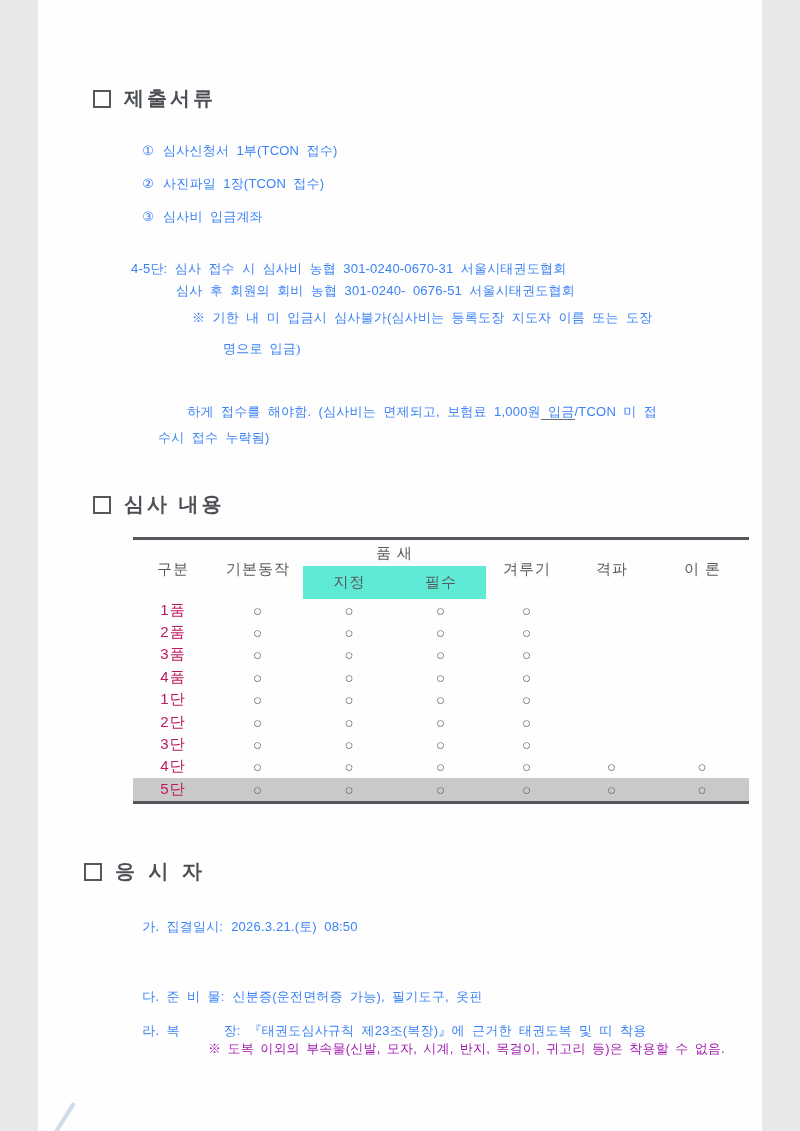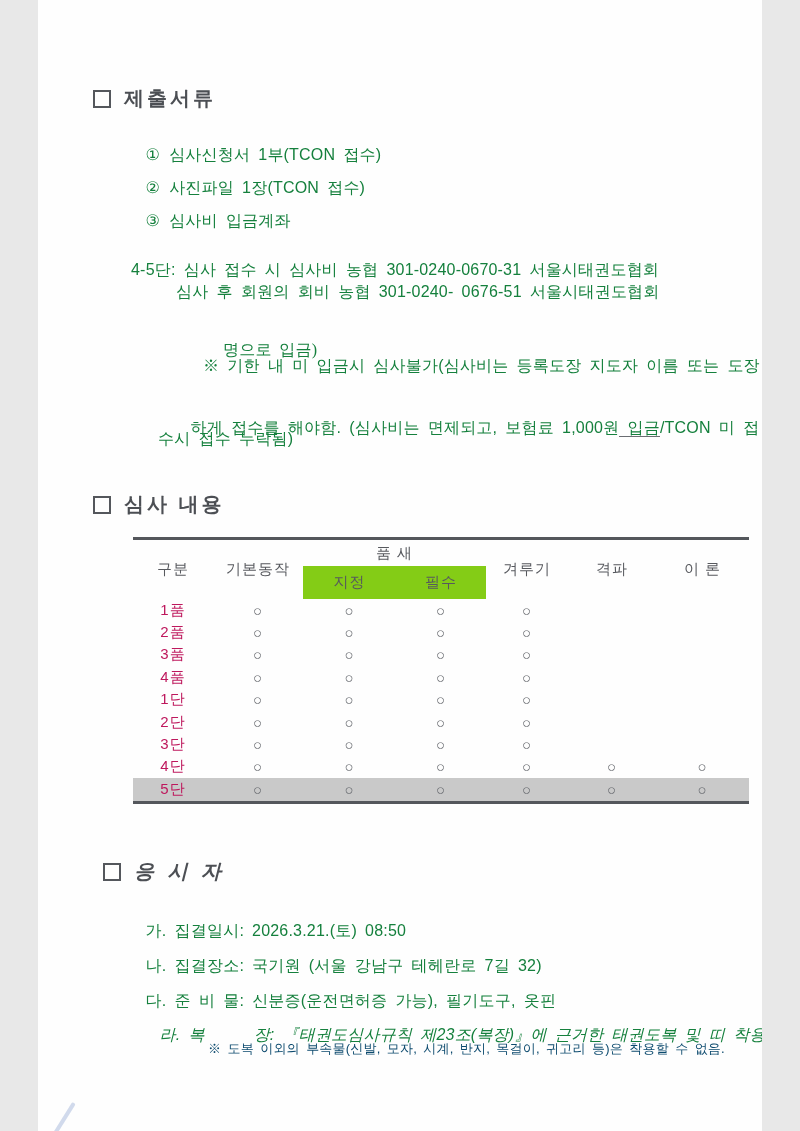--- a/index.html
+++ b/index.html
@@ -8,24 +8,24 @@
     width:724px;height:1131px;
     margin:0 auto;
     background:#fefefe;
     overflow:hidden;
     font-family:"Liberation Sans",sans-serif;
     color:#63666b;
   }
   .ln{
     position:absolute;
     white-space:pre;
-    font-size:16px;
+    font-size:13px;
     word-spacing:3.5px;
     letter-spacing:.2px;
-    color:#15803d;
+    color:#3b82f6;
   }
   .sec-title{
     position:absolute;
     display:flex;
     align-items:center;
     font-size:20px;
     font-weight:bold;
     letter-spacing:3px;
     color:#4c4f54;
     white-space:pre;
@@ -54,30 +54,30 @@
   }
   table.exam th, table.exam td{
     padding:0;margin:0;
     text-align:center;
     vertical-align:middle;
     font-weight:normal;
     letter-spacing:1px;
   }
   table.exam thead tr.r1 th{height:26px;}
   table.exam thead tr.r2 th{height:33px;}
-  table.exam thead th.subhdr{background:#84cc16;}
+  table.exam thead th.subhdr{background:#5eead4;}
   table.exam tbody td{height:22.4px;font-size:15px;color:#6a6d72;}
   table.exam tbody td.rowlabel{color:#be185d;letter-spacing:1px;}
   table.exam tbody tr.hl td{background:#c9c9c9;}
   .footnote{
     position:absolute;
     font-size:13px;
     letter-spacing:.2px;
     word-spacing:2.5px;
-    color:#0c4a6e;
+    color:#a21caf;
     white-space:pre;
   }
   .pen-mark{
     position:absolute;
     left:24px;top:1100px;
     width:4px;height:38px;
     background:#c2cde6;
     border-radius:2px;
     transform:rotate(32deg);
     opacity:.75;
@@ -97,23 +97,23 @@
   </div>
   <div class="ln" style="left:75px;top:160px;">
     <span class="num">②</span><span>사진파일 1장(TCON 접수)</span>
   </div>
   <div class="ln" style="left:75px;top:193px;">
     <span class="num">③</span><span>심사비 입금계좌</span>
   </div>
 
   <div class="ln" style="left:93px;top:260px;">4-5단: 심사 접수 시 심사비 농협 301-0240-0670-31 서울시태권도협회</div>
   <div class="ln" style="left:138px;top:282px;">심사 후 회원의 회비 농협 301-0240- 0676-51 서울시태권도협회</div>
-  <div class="ln" style="left:165px;top:309px;margin-top:47px;">※ 기한 내 미 입금시 심사불가(심사비는 등록도장 지도자 이름 또는 도장</div>
+  <div class="ln" style="left:154px;top:309px;">※ 기한 내 미 입금시 심사불가(심사비는 등록도장 지도자 이름 또는 도장</div>
   <div class="ln" style="left:185px;top:340px;font-family:Liberation Serif, serif;">명으로 입금)</div>
-  <div class="ln" style="left:120px;top:400px;text-align:right;">
+  <div class="ln" style="left:120px;top:388px;text-align:right;">
     <span>하게 접수를 해야함. (심사비는 면제되고, 보험료 1,000원</span><span class="ul"> 입금</span><span>/TCON 미 접</span>
   </div>
   <div class="ln" style="left:120px;top:429px;">수시 접수 누락됨)</div>
 
   <div class="sec-title" style="left:55px;top:491px;justify-content:center;">
     <span class="sq"></span><span>심사 내용</span>
   </div>
 
   <div class="exam-table-wrap">
     <table class="exam">
@@ -219,34 +219,31 @@
             <td>○</td>
             <td>○</td>
             <td>○</td>
             <td>○</td>
             <td>○</td>
           </tr>
         </tbody>
     </table>
   </div>
 
-  <div class="sec-title" style="left:65px;top:858px;letter-spacing:4px;font-style:italic;">
+  <div class="sec-title" style="left:46px;top:858px;letter-spacing:4px;">
     <span class="sq"></span><span>응 시 자</span>
   </div>
 
   <div class="ln" style="left:75px;top:903px;">
     <span>가. 집결일시:</span><span style="margin-left:8px;">2026.3.21.(토) 08:50</span>
   </div>
-  <div class="ln" style="left:75px;top:938px;">
-    <span>나. 집결장소:</span><span style="margin-left:8px;">국기원 (서울 강남구 테헤란로 7길 32)</span>
-  </div>
   <div class="ln" style="left:75px;top:973px;">
     <span>다. 준 비 물:</span><span style="margin-left:8px;">신분증(운전면허증 가능), 필기도구, 옷핀</span>
   </div>
-  <div class="ln" style="left:89px;top:1007px;font-style:italic;">
+  <div class="ln" style="left:75px;top:1007px;">
     <span>라. 복      장:</span><span style="margin-left:8px;">『태권도심사규칙 제23조(복장)』에 근거한 태권도복 및 띠 착용</span>
   </div>
 
   <div class="footnote" style="left:170px;top:1040px;">※ 도복 이외의 부속물(신발, 모자, 시계, 반지, 목걸이, 귀고리 등)은 착용할 수 없음.</div>
 
   <div class="pen-mark"></div>
 
 </div>
 
 </body></html>

